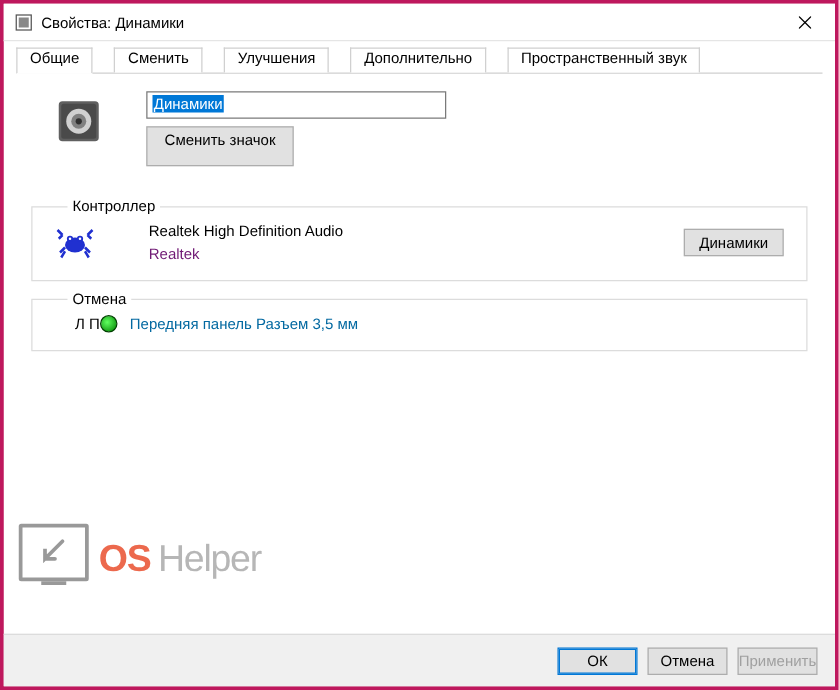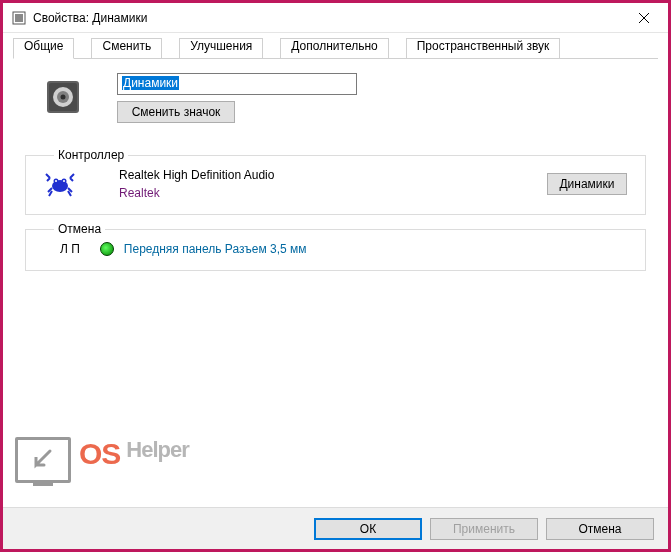--- a/index.html
+++ b/index.html
@@ -13,44 +13,44 @@
 .tabs { display: flex; border-bottom: 1px solid #d0d0d0; position: relative; }
 .tab { padding: 0 10px 5px 10px; border: 1px solid #d0d0d0; border-bottom: none; background: #fff; margin-right: 17px; position: relative; cursor: default; }
 .tab.active { border-bottom: 1px solid #fff; margin-bottom: -1px; z-index: 2; }
 .tab:not(.active) { background: #fff; }
 .content { padding: 14px 22px 10px 22px; flex: 1; position: relative; }
 .device-row { display: flex; align-items: flex-start; margin-bottom: 32px; }
 .speaker-box { width: 36px; height: 36px; margin-left: 20px; margin-top: 6px; }
 .device-fields { margin-left: 36px; }
 .device-name-input { width: 240px; height: 22px; border: 1px solid #7a7a7a; padding: 2px 4px; background: #fff; }
 .device-name-input .selected { background: #0078d7; color: #fff; padding: 0 1px; }
-.change-icon-btn { margin-top: 6px; width: 118px; height: 22px; border: 1px solid #adadad; background: #e1e1e1; text-align: center; line-height: 20px; cursor: default; }
+.change-icon-btn { margin-top: 6px; width: 118px; height: 32px; border: 1px solid #adadad; background: #e1e1e1; text-align: center; line-height: 20px; cursor: default; }
 .group { border: 1px solid #dcdcdc; margin: 14px 0; padding: 12px 14px 14px 14px; position: relative; }
 .group-title { position: absolute; top: -8px; left: 28px; background: #fff; padding: 0 4px; color: #000; }
 .controller-row { display: flex; align-items: center; }
 .crab-icon { width: 32px; height: 32px; margin-right: 14px; margin-left: 4px; }
 .controller-text { flex: 1; margin-left: 29px; }
 .controller-name { color: #000; margin-bottom: 4px; }
 .controller-vendor { color: #701a75; }
 .props-btn { width: 80px; height: 22px; border: 1px solid #adadad; background: #e1e1e1; text-align: center; line-height: 20px; cursor: default; margin-right: 4px; }
 .jack-row { display: flex; align-items: center; }
-.lr-label { margin-left: 20px; margin-right: 20px; color: #000; }
+.lr-label { margin-left: 20px; margin-right: 0; color: #000; }
 .jack-dot { width: 14px; height: 14px; border-radius: 50%; background: radial-gradient(circle at 40% 40%, #5fff5f, #008000); border: 1px solid #004000; margin-right: 10px; }
 .jack-text { color: #0369a1; }
 .usage-block { position: absolute; bottom: 14px; left: 22px; right: 22px; }
 .usage-label { margin-bottom: 6px; color: #000; }
 .usage-select { width: 440px; height: 22px; border: 1px solid #adadad; background: #e1e1e1; display: flex; align-items: center; padding: 0 6px; justify-content: space-between; cursor: default; }
 .usage-select .chev { font-size: 10px; color: #555; }
-.watermark { position: absolute; left: 12px; bottom: 24px; display: flex; align-items: flex-start; opacity: 0.85; }
+.watermark { position: absolute; left: 12px; bottom: 42px; display: flex; align-items: flex-end; opacity: 0.85; }
 .wm-box { width: 56px; height: 46px; border: 3px solid #888; border-radius: 2px; position: relative; margin-right: 8px; display:flex; align-items:center; justify-content:center;}
 .wm-stand { position: absolute; bottom: -6px; left: 50%; transform: translateX(-50%); width: 20px; height: 3px; background: #888; }
 .wm-os { font-size: 30px; font-weight: bold; color: #e94f2e; letter-spacing: -1px; }
-.wm-helper { font-size: 22px; font-weight: 700; color: #aaa; margin-left: 6px; letter-spacing: -1px; }
+.wm-helper { font-size: 30px; font-weight: 400; color: #aaa; margin-left: 6px; letter-spacing: -1px; }
 .footer { height: 42px; border-top: 1px solid #dcdcdc; display: flex; align-items: center; justify-content: flex-end; padding: 0 14px; gap: 8px; background: #f0f0f0; }
-.footer-btn { width: 108px; height: 22px; border: 1px solid #adadad; background: #e1e1e1; text-align: center; line-height: 20px; cursor: default; }
+.footer-btn { width: 64px; height: 22px; border: 1px solid #adadad; background: #e1e1e1; text-align: center; line-height: 20px; cursor: default; }
 .footer-btn.primary { border: 1px solid #0078d7; box-shadow: inset 0 0 0 1px #0078d7; }
 .footer-btn.disabled { color: #a0a0a0; }
 </style>
 </head>
 <body>
 
 <div class="window">
   <div class="titlebar">
     <span class="titlebar-icon">
       <svg viewBox="0 0 16 16" width="16" height="16">
@@ -137,16 +137,16 @@
           </svg>
         <div class="wm-stand"></div>
       </div>
       <span class="wm-os">OS</span>
       <span class="wm-helper">Helper</span>
     </div>
   </div>
 
   <div class="footer">
     <div class="footer-btn primary"><span>ОК</span></div>
+    <div class="footer-btn"><span>Отмена</span></div>
     <div class="footer-btn disabled"><span>Применить</span></div>
-    <div class="footer-btn"><span>Отмена</span></div>
   </div>
 </div>
 
 </body></html>

